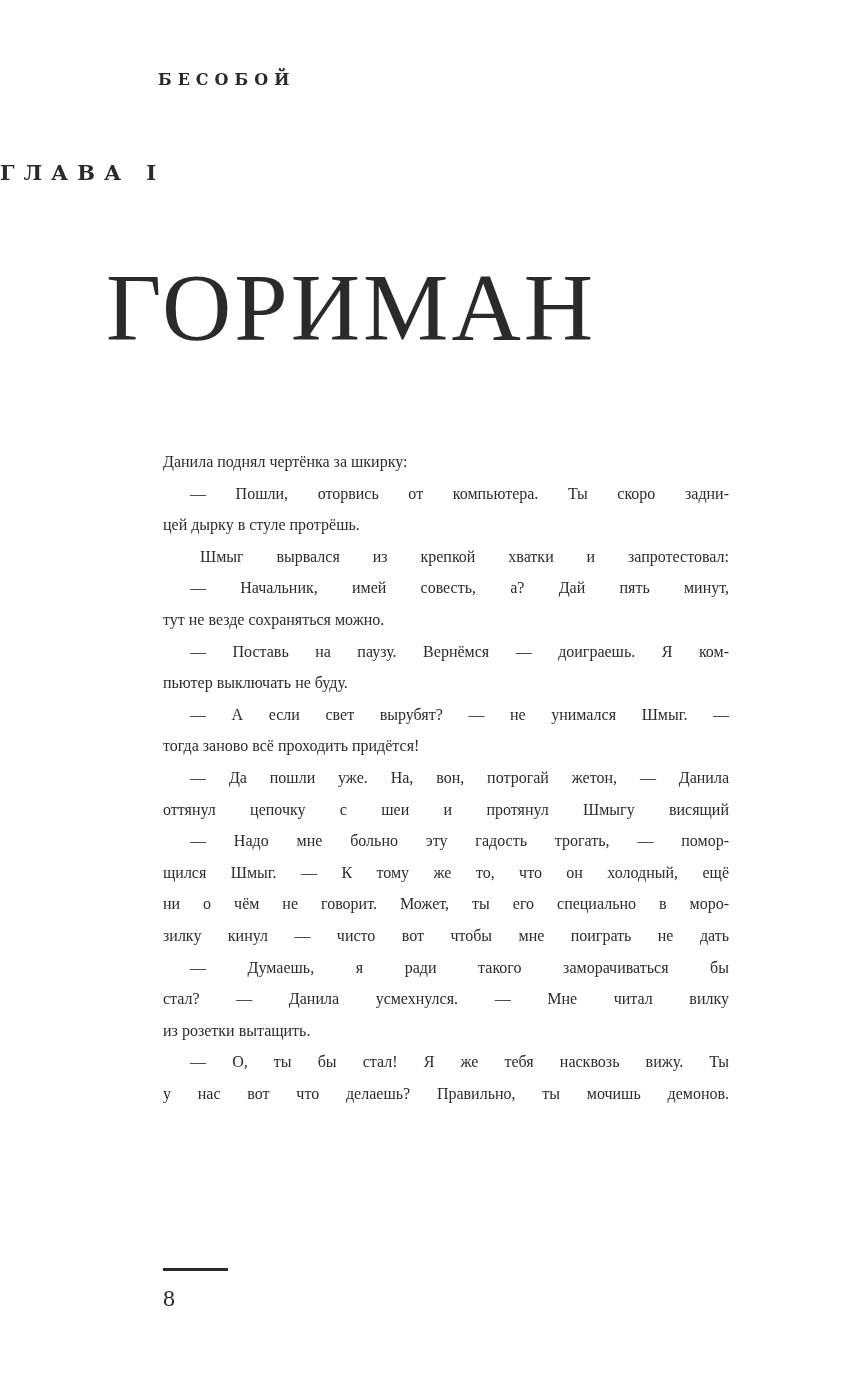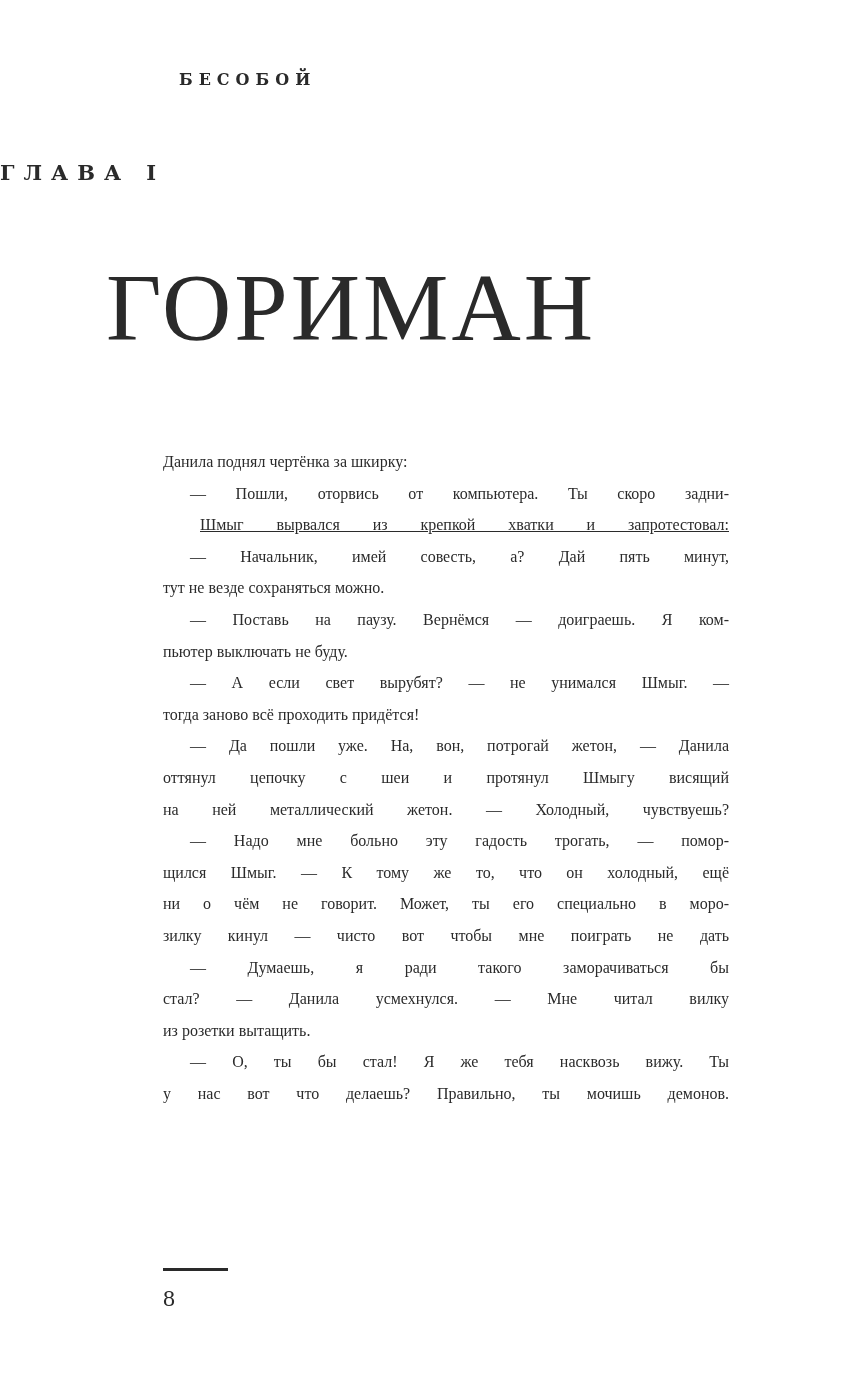--- a/index.html
+++ b/index.html
@@ -1,18 +1,18 @@
 <!DOCTYPE html>
 <html><head>
 <meta charset="utf-8">
 <style>
   html, body { margin: 0; padding: 0; background: #ffffff; }
   body { width: 850px; height: 1383px; position: relative; overflow: hidden; color: #262626; }
   .running-head {
-    position: absolute; left: 179px; top: 70px;
+    position: absolute; left: 158px; top: 70px;
     font-family: "DejaVu Serif", serif; font-weight: bold; font-size: 16px;
     letter-spacing: 6px; color: #2a2a2a;
   }
   .chapter-label {
     position: absolute; left: 0; width: 850px; top: 160px; text-align: left;
     font-family: "DejaVu Serif", serif; font-weight: bold; font-size: 21px;
     letter-spacing: 9px; color: #2a2a2a;
   }
   .chapter-title {
     position: absolute; left: 0; width: 702px; top: 196px; text-align: center;
@@ -22,49 +22,49 @@
   .body-text {
     position: absolute; left: 163px; top: 446px; width: 566px;
     font-family: "Liberation Serif", serif; font-size: 16px; color: #2b2b2b;
   }
   .line {
     height: 31.6px; line-height: 31.6px; white-space: nowrap;
     text-align: justify; text-align-last: justify;
   }
   .line.last { text-align-last: left; }
   .line.indent { padding-left: 27px; }
-  .line.indent-s { padding-left: 37px; text-decoration: underline; }
+  .line.indent-s { padding-left: 37px; }
   .rule {
     position: absolute; left: 163px; top: 1268px; width: 65px; height: 3px; background: #2a2a2a;
   }
   .folio {
     position: absolute; left: 163px; top: 1285px;
     font-family: "Liberation Serif", serif; font-size: 24px; color: #2a2a2a;
   }
 </style>
 </head>
 <body>
 
 <div class="running-head">БЕСОБОЙ</div>
 <div class="chapter-label">ГЛАВА I</div>
 <h1 class="chapter-title">ГОРИМАН</h1>
 
 <div class="body-text" id="body-text">
     <div class="line last">Данила поднял чертёнка за шкирку:</div>
     <div class="line indent">— Пошли, оторвись от компьютера. Ты скоро задни-</div>
+    <div class="line last">цей дырку в стуле протрёшь.</div>
     <div class="line indent-s">Шмыг вырвался из крепкой хватки и запротестовал:</div>
     <div class="line indent">— Начальник, имей совесть, а? Дай пять минут,</div>
     <div class="line last">тут не везде сохраняться можно.</div>
     <div class="line indent">— Поставь на паузу. Вернёмся — доиграешь. Я ком-</div>
     <div class="line last">пьютер выключать не буду.</div>
     <div class="line indent">— А если свет вырубят? — не унимался Шмыг. —</div>
     <div class="line last">тогда заново всё проходить придётся!</div>
     <div class="line indent">— Да пошли уже. На, вон, потрогай жетон, — Данила</div>
     <div class="line">оттянул цепочку с шеи и протянул Шмыгу висящий</div>
-    <div class="line">на ней металлический жетон. — Холодный, чувствуешь?</div>
     <div class="line indent">— Надо мне больно эту гадость трогать, — помор-</div>
     <div class="line">щился Шмыг. — К тому же то, что он холодный, ещё</div>
     <div class="line">ни о чём не говорит. Может, ты его специально в моро-</div>
     <div class="line">зилку кинул — чисто вот чтобы мне поиграть не дать</div>
     <div class="line indent">— Думаешь, я ради такого заморачиваться бы</div>
     <div class="line">стал? — Данила усмехнулся. — Мне читал вилку</div>
     <div class="line last">из розетки вытащить.</div>
     <div class="line indent">— О, ты бы стал! Я же тебя насквозь вижу. Ты</div>
     <div class="line">у нас вот что делаешь? Правильно, ты мочишь демонов.</div>
   </div>

